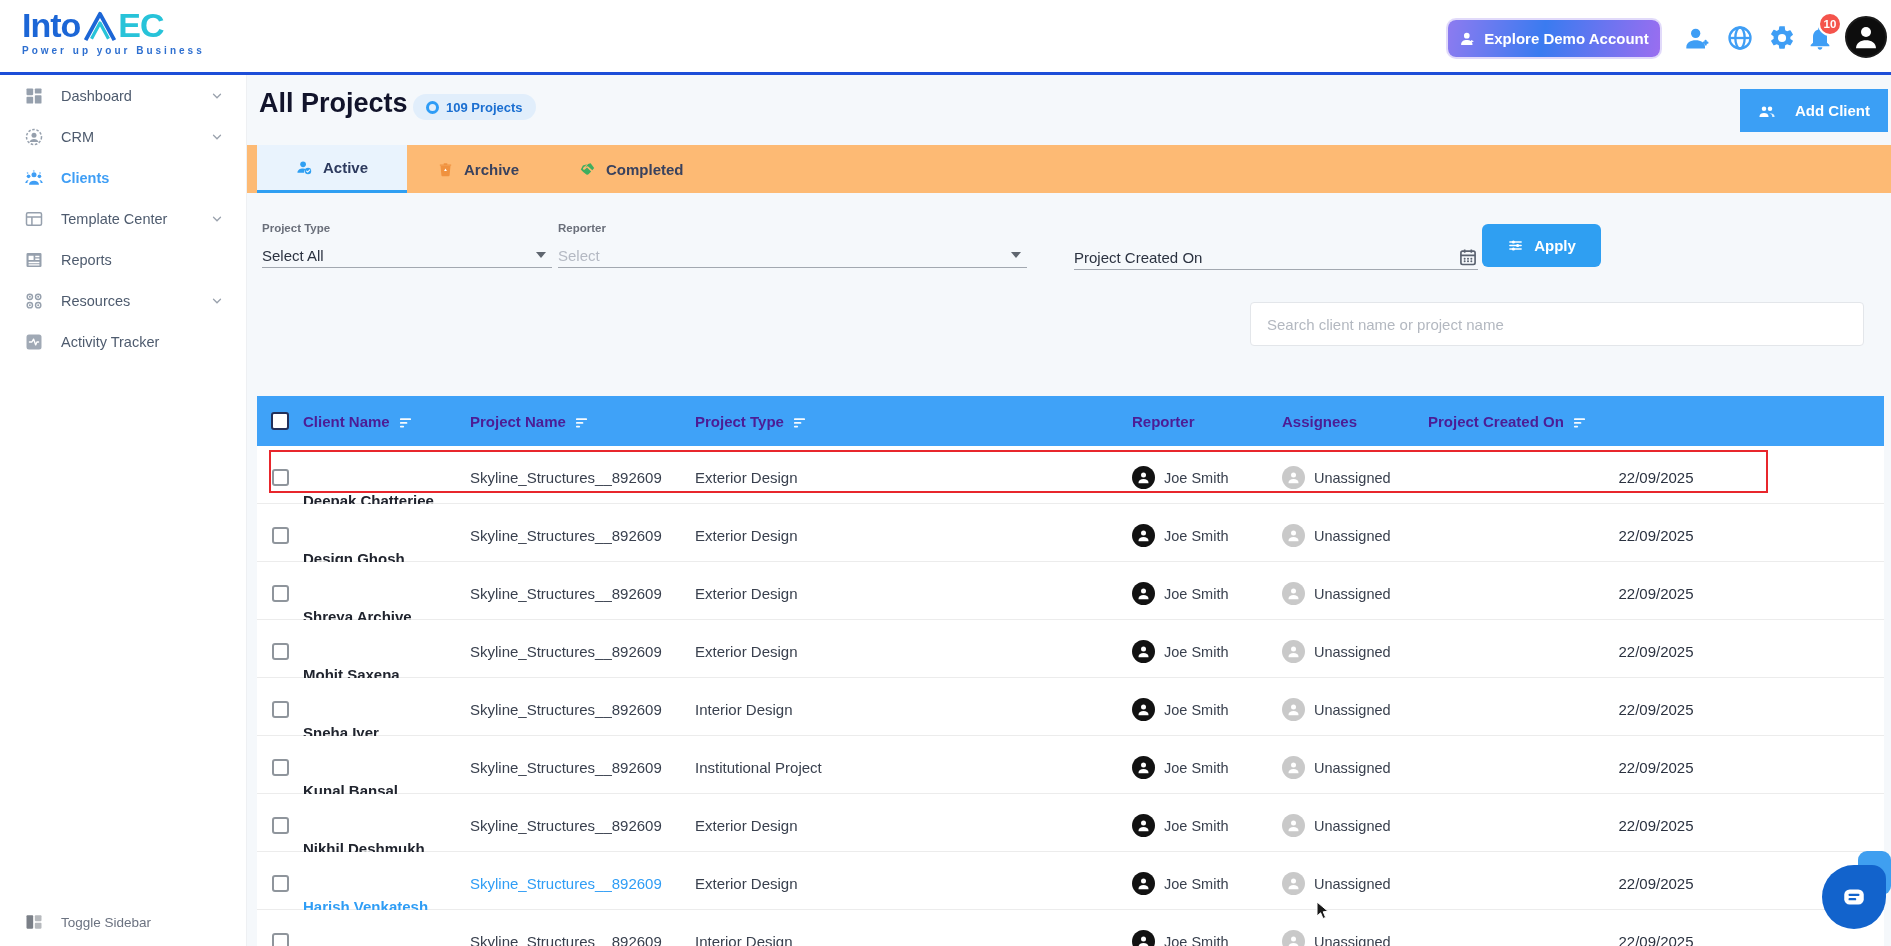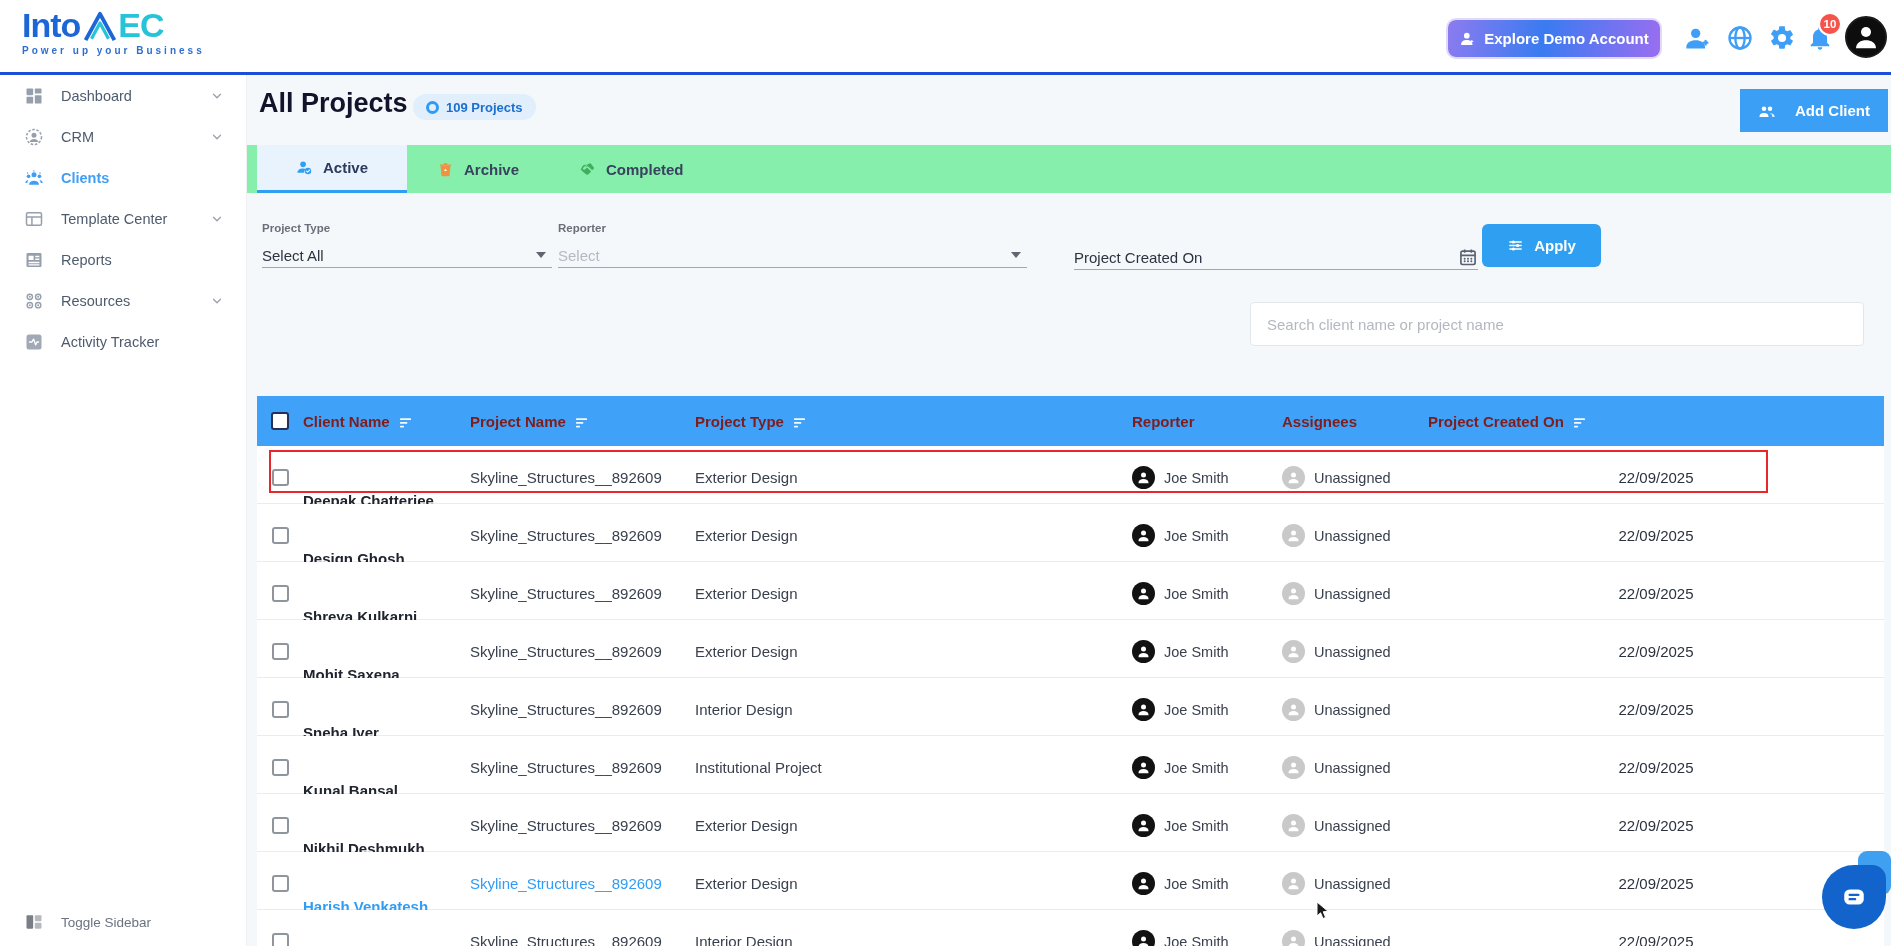--- a/index.html
+++ b/index.html
@@ -57,21 +57,21 @@
   .page-title { position:absolute; left:12px; top:13px; font-size:27px; font-weight:700; color:#12142b; }
   .count-badge { position:absolute; left:166px; top:19px; height:26px; padding:0 13px; background:#e1eefb;
       border-radius:14px; display:flex; align-items:center; gap:7px; font-size:13px; font-weight:600;
       color:#1b6fd1; }
   .ring { width:13px; height:13px; border:3.5px solid #2e9cf6; border-radius:50%; }
   .add-client-btn { position:absolute; left:1493px; top:14px; width:148px; height:43px; border:none;
       border-radius:0; background:#3b9ff5; color:#fff; font-size:15px; font-weight:700; cursor:pointer;
       display:flex; align-items:center; justify-content:center; gap:19px; font-family:"Liberation Sans",sans-serif; }
   .add-client-btn svg { width:18px; height:18px; }
 
-  .tabbar { position:absolute; left:0; top:70px; width:100%; height:48px; background:#86efac;
+  .tabbar { position:absolute; left:0; top:70px; width:100%; height:48px; background:#fdba74;
             display:flex; padding-left:10px; }
   .tab { display:flex; align-items:center; justify-content:center; gap:10px; font-size:15px;
          color:#39425e; cursor:pointer; padding:0 30px; font-weight:600; }
   .tab.active { width:150px; padding:0; background:#e9f3fd; border-bottom:3px solid #2f9ff2; color:#2d3a5e; }
   .tab .t-ic { width:17px; height:17px; }
   .tab .t-ic svg { width:100%; height:100%; }
   .t-active { color:#2f9ff2; } .t-archive { color:#f0923f; } .t-completed { color:#3fae5f; }
 
   .filter { position:absolute; top:147px; }
   .flabel { font-size:11.5px; font-weight:600; color:#6a6f7a; margin-bottom:9px; }
@@ -91,21 +91,21 @@
 
   .search-box { position:absolute; left:1003px; top:227px; width:614px; height:44px; background:#fff;
       border:1px solid #e3e6ea; border-radius:4px; padding:0 16px; font-size:15px; color:#333;
       font-family:"Liberation Sans",sans-serif; }
   .search-box::placeholder { color:#b3b8c0; }
 
   
   .table { position:absolute; left:10px; top:321px; width:1627px; }
   .thead, .trow { display:grid; grid-template-columns:46px 167px 225px 437px 150px 146px 1fr;
                   align-items:center; }
-  .thead { height:50px; background:#3fa2f8; color:#7f1d1d; font-size:15px; font-weight:600; }
+  .thead { height:50px; background:#3fa2f8; color:#4c1d95; font-size:15px; font-weight:600; }
   .hcell { display:flex; align-items:center; gap:9px; }
   .sort-ic { width:13px; height:12px; color:#fff; opacity:.95; } .sort-ic svg { width:100%; height:100%; }
   .trow { height:58px; background:#fff; border-bottom:1px solid #ececec; position:relative; font-size:15px; }
   .cell { display:flex; align-items:center; }
   .c-check { justify-content:center; }
   .cb { width:17px; height:17px; border:2px solid #8f959c; border-radius:3px; background:#fff; cursor:pointer; }
   .cb.hd { border-color:#22305a; width:18px; height:18px; }
   .c-client { font-weight:700; color:#20242e; cursor:pointer;margin-top:46px; }
   .c-project { color:#39404e; cursor:pointer; }
   .c-type { color:#39404e; }
@@ -454,21 +454,21 @@
               </svg>
             </span>
       <span>Unassigned</span>
     </div>
     <div class="cell c-date">22/09/2025</div>
   </div>
   <div class="trow">
     <div class="cell c-check">
       <span class="cb"></span>
     </div>
-    <div class="cell c-client">Shreya Kulkarni</div>
+    <div class="cell c-client">Shreya Archive</div>
     <div class="cell c-project">Skyline_Structures__892609</div>
     <div class="cell c-type">Exterior Design</div>
     <div class="cell c-reporter">
       <span class="avatar dark">
               <svg viewBox="0 0 24 24" fill="currentColor">
                 <circle cx="12" cy="8" r="4"></circle>
                 <path d="M4 20.5c0-4 3.6-6 8-6s8 2 8 6v.5H4z"></path>
               </svg>
             </span>
       <span>Joe Smith</span>

